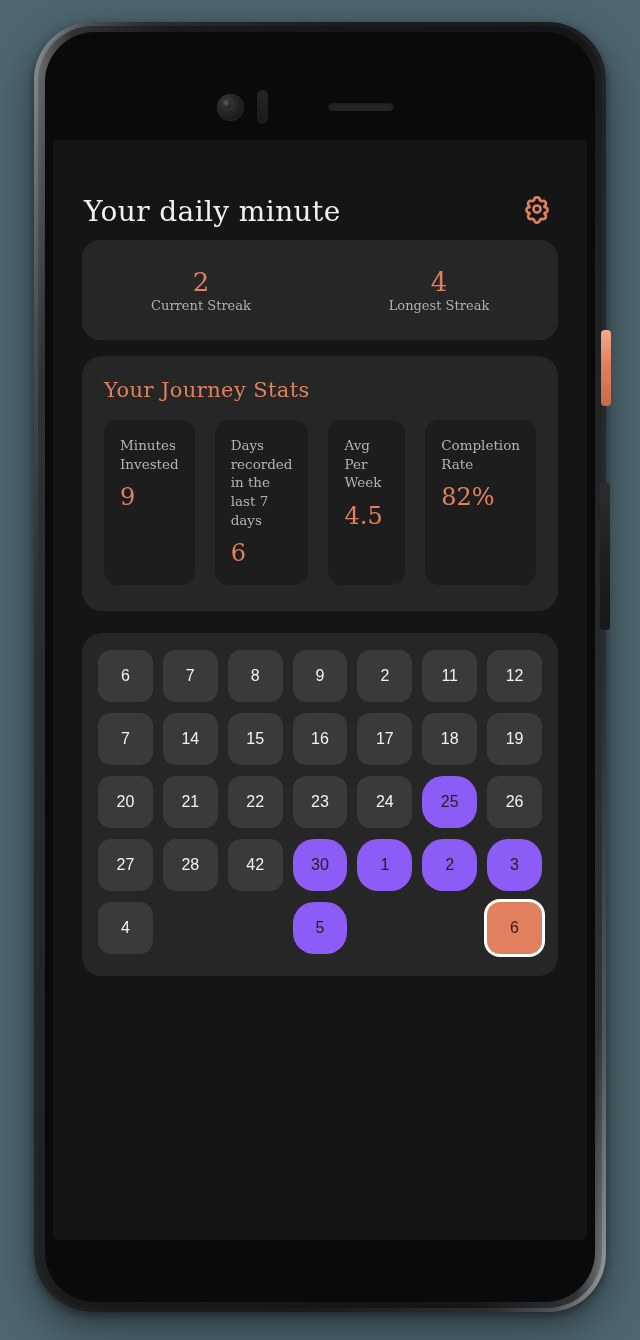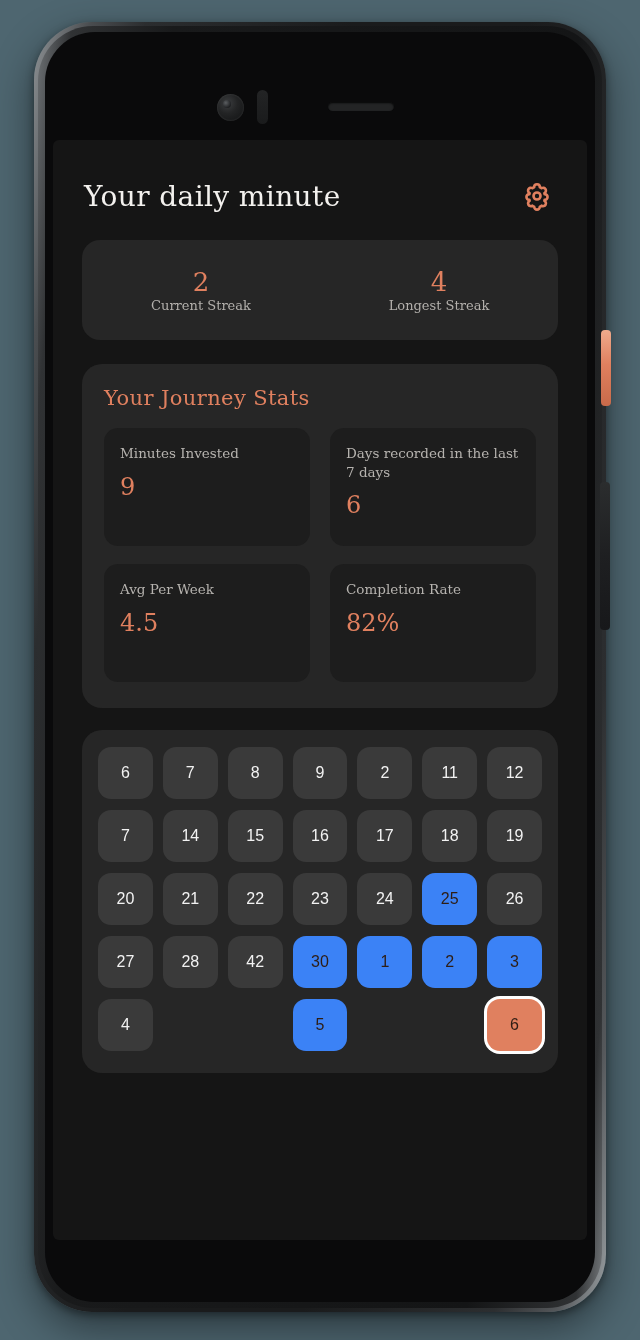--- a/index.html
+++ b/index.html
@@ -115,21 +115,21 @@
     position: absolute;
     left: 0; top: 0;
     width: 534px;
     height: 1100px;
     padding: 24px 29px 0 29px;
   }
 
   
   .header {
     display: flex;
-    align-items: center;
+    align-items: flex-end;
     justify-content: space-between;
     height: 64px;
     padding: 0 2px;
   }
   .app-title {
     font-family: "DejaVu Serif", "Liberation Serif", serif;
     font-size: 28px;
     font-weight: 400;
     letter-spacing: 0.4px;
     color: #f3f1ee;
@@ -161,35 +161,35 @@
     line-height: 1.18;
   }
   .summary-label {
     font-family: "DejaVu Serif", "Liberation Serif", serif;
     font-size: 13px;
     color: #b3b0ac;
   }
 
   
   .journey-panel {
-    margin-top: 24px;
+    margin-top: 16px;
     background: #262626;
     border-radius: 20px;
     padding: 22px 22px 26px 22px;
   }
   .journey-title {
     font-family: "DejaVu Serif", "Liberation Serif", serif;
     font-size: 21px;
     color: #e0805f;
     letter-spacing: 0.4px;
     margin-bottom: 18px;
   }
   .stat-grid {
     display: grid;
-    grid-template-columns: 1fr 1fr;
+    grid-template-columns: 1fr 1fr 1fr 1fr;
     gap: 18px 20px;
   }
   .stat-card {
     background: #1d1d1d;
     border-radius: 14px;
     padding: 16px 16px 18px 16px;
     min-height: 118px;
     display: flex;
     flex-direction: column;
   }
@@ -225,22 +225,23 @@
     align-items: center;
     justify-content: center;
     font-family: "Liberation Sans", sans-serif;
     font-size: 16px;
   }
   .cal-cell.inactive {
     background: #3a3a3a;
     color: #f2f2f2;
   }
   .cal-cell.active {
-    background: #3b82f6;
+    background: #8b5cf6;
     color: #2e1d14;
+    border-radius: 21px;
   }
   .cal-cell.today {
     background: #e0805f;
     color: #2e1d14;
     box-shadow: 0 0 0 3px #ffffff;
   }
   .cal-cell.empty {
     background: transparent;
   }
 </style>

